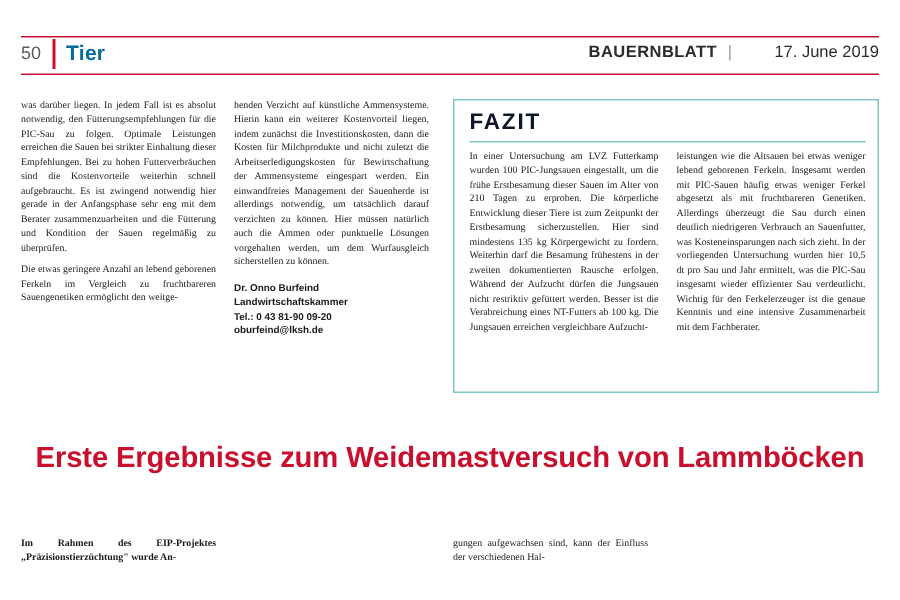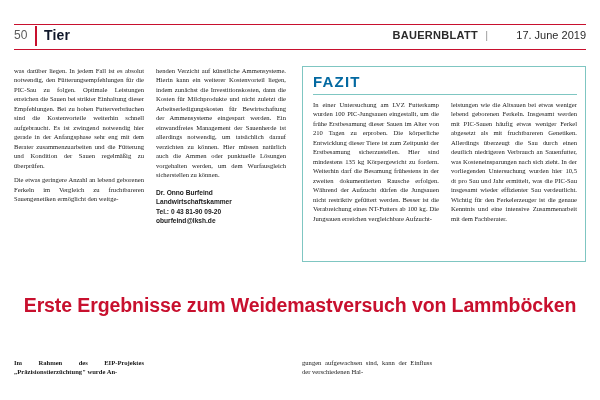--- a/index.html
+++ b/index.html
@@ -26,21 +26,21 @@
     position:absolute;left:14px;top:4px;
     font-family:"Liberation Sans", sans-serif;
     font-size:12px;color:#5b5b5b;font-weight:400;
   }
   .section-rule{
     position:absolute;left:35px;top:2px;width:2px;height:20px;background:#c8102e;
   }
   .section-title{
     position:absolute;left:44px;top:3px;
     font-family:"Liberation Sans", sans-serif;
-    font-size:14px;font-weight:700;color:#0f172a;letter-spacing:.2px;
+    font-size:14px;font-weight:700;color:#0369a1;letter-spacing:.2px;
   }
   .masthead{
     position:absolute;right:122px;top:5px;
     font-family:"Liberation Sans", sans-serif;
     font-size:11px;font-weight:700;color:#2b2b2b;letter-spacing:.3px;
   }
   .masthead-sep{
     position:absolute;right:112px;top:5px;
     font-family:"Liberation Sans", sans-serif;font-size:11px;color:#9a9a9a;
   }
@@ -79,21 +79,21 @@
   
   .fazit{
     position:absolute;left:288px;top:0;width:284px;height:196px;
     border:1px solid #7fc6c2;
     box-sizing:border-box;
     background:#ffffff;
   }
   .fazit-title{
     position:absolute;left:10px;top:6px;
     font-family:"Liberation Sans", sans-serif;
-    font-size:15px;font-weight:700;color:#0369a1;letter-spacing:1.2px;
+    font-size:15px;font-weight:700;color:#0f172a;letter-spacing:1.2px;
   }
   .fazit-rule{
     position:absolute;left:10px;top:27px;width:264px;height:1px;background:#7fc6c2;
   }
   .fazit-cols{
     position:absolute;left:10px;top:33px;width:264px;height:155px;
   }
   .fazit-col{
     position:absolute;top:0;width:126px;
     font-size:6.6px;line-height:1.44;text-align:justify;color:#1a1a1a;

